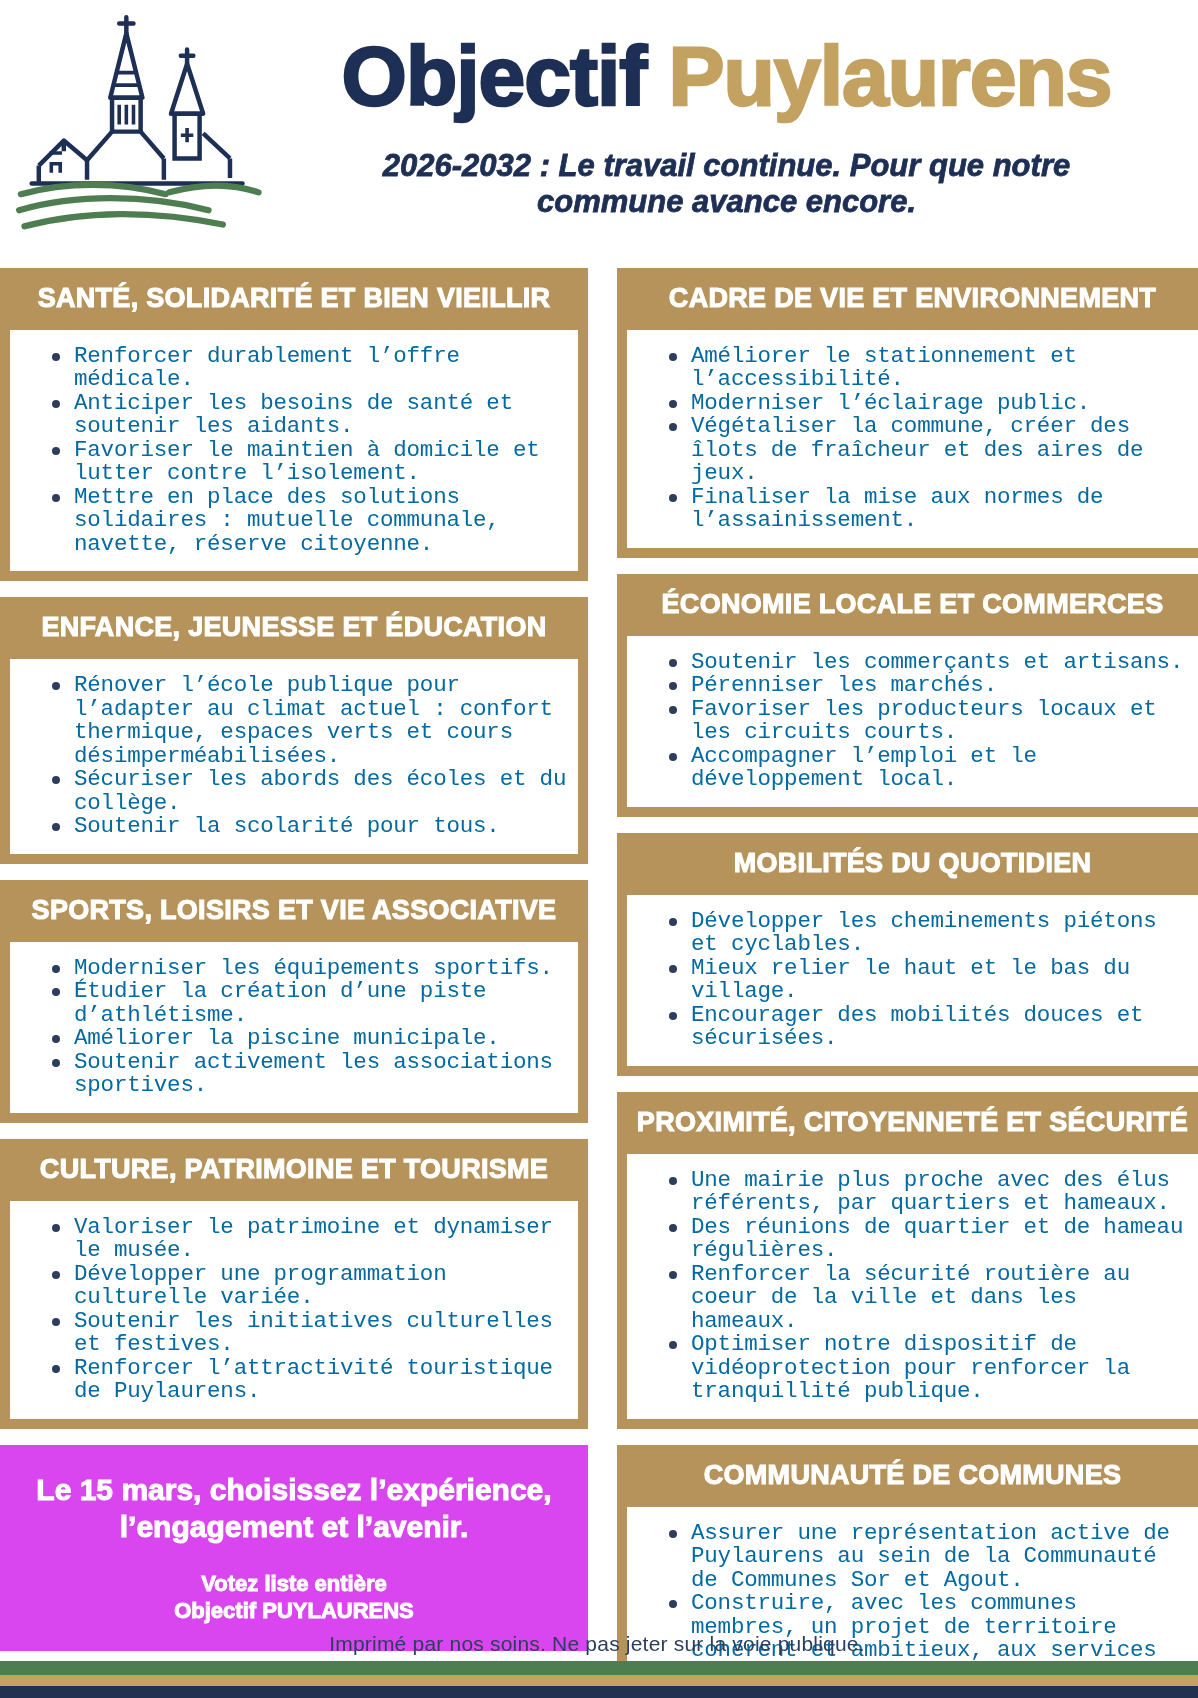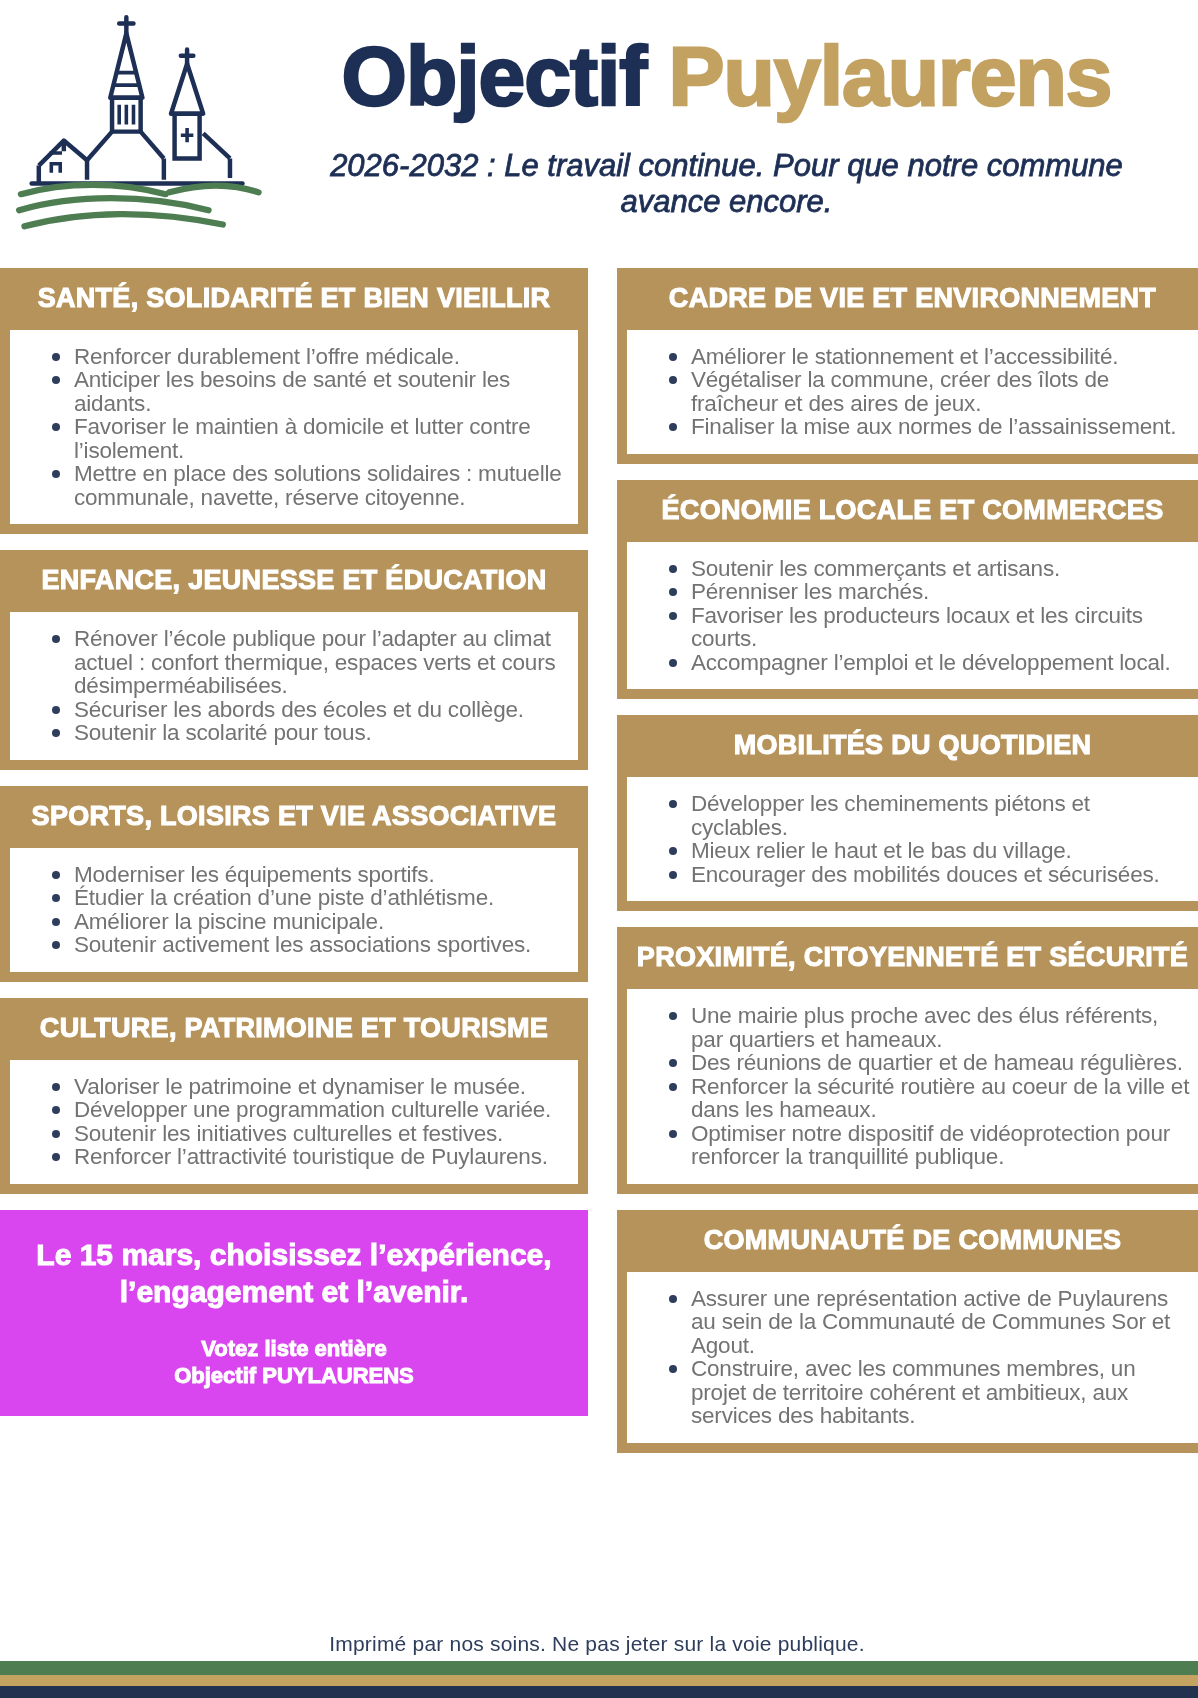--- a/index.html
+++ b/index.html
@@ -12,41 +12,41 @@
   .logo-wrap{width:285px;flex:0 0 285px;padding:6px 0 0 12px;box-sizing:border-box;}
   .header-text{flex:1;text-align:center;padding-top:34px;padding-right:30px;}
   .main-title{
     font-size:84px;font-weight:800;line-height:1;letter-spacing:-1px;
     -webkit-text-stroke:2.5px currentColor;color:#1e2f55;white-space:nowrap;
   }
   .main-title .t-navy{color:#1e2f55;-webkit-text-stroke:2.5px #1e2f55;}
   .main-title .t-gold{color:#c3a261;-webkit-text-stroke:2.5px #c3a261;}
   .subtitle{
     margin:30px auto 8px;max-width:800px;color:#1e2f55;
-    font-size:31px;font-weight:400;font-style:italic;line-height:1.15;
+    font-size:31px;font-weight:700;font-style:italic;line-height:1.15;
     -webkit-text-stroke:0.8px #1e2f55;
   }
   
   .columns{display:flex;gap:3px;margin-top:24px;padding-right:13px;}
   .column{display:flex;flex-direction:column;gap:16px;}
   .col-left{width:588px;flex:0 0 588px;}
   .col-right{width:591px;flex:0 0 591px;margin-left:26px;}
   .repeat-host{display:contents;}
   
   .section{background:#b5935a;padding:0 10px 10px 10px;box-sizing:border-box;}
   .section-header{
     margin:0;color:#ffffff;font-size:27px;font-weight:800;letter-spacing:0.3px;
     text-align:center;line-height:1.33;padding:13px 4px;
     -webkit-text-stroke:1.1px #ffffff;text-transform:uppercase;
   }
   .section-body{background:#ffffff;padding:15px 8px 15px 16px;}
   .section-body ul{margin:0;padding:0 0 0 24px;list-style:none;}
   .section-body li{
-    position:relative;padding-left:24px;color:#737373;
-    font-size:22.5px;letter-spacing:-0.2px;line-height:23.5px;
+    position:relative;padding-left:24px;color:#0369a1;
+    font-size:22.5px;letter-spacing:-0.2px;line-height:23.5px;font-family:Liberation Mono, monospace;
   }
   .section-body li::before{
     content:"";position:absolute;left:2px;top:8px;width:8px;height:8px;
     border-radius:50%;background:#2e3d5c;
   }
   
   .cta-box{
     background:#d946ef;color:#ffffff;text-align:center;
     padding:26px 20px;box-sizing:border-box;
   }
@@ -158,20 +158,21 @@
         <p class="cta-line2">Votez liste entière</p>
         <p class="cta-line3">Objectif PUYLAURENS</p>
       </div>
     </div>
     <div class="column col-right">
       <div class="repeat-host"><section class="section">
             <h2 class="section-header">CADRE DE VIE ET ENVIRONNEMENT</h2>
             <div class="section-body">
               <ul>
                 <li>Améliorer le stationnement et l’accessibilité.</li>
+                <li>Moderniser l’éclairage public.</li>
                 <li>Végétaliser la commune, créer des îlots de fraîcheur et des aires de jeux.</li>
                 <li>Finaliser la mise aux normes de l’assainissement.</li>
               </ul>
             </div>
           </section><section class="section">
             <h2 class="section-header">ÉCONOMIE LOCALE ET COMMERCES</h2>
             <div class="section-body">
               <ul>
                 <li>Soutenir les commerçants et artisans.</li>
                 <li>Pérenniser les marchés.</li>

